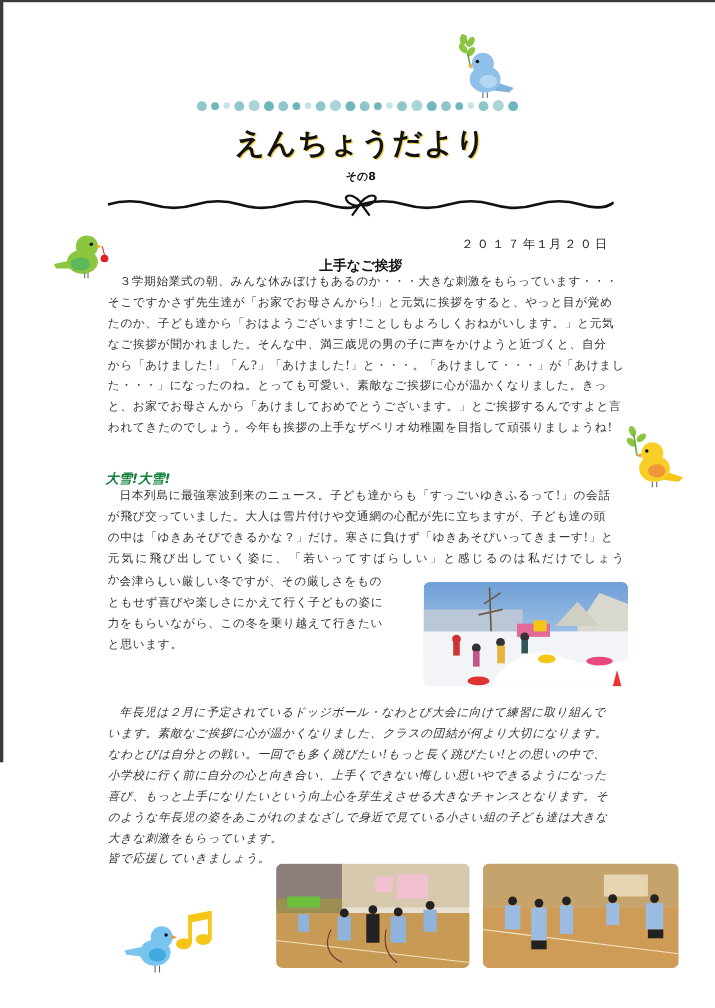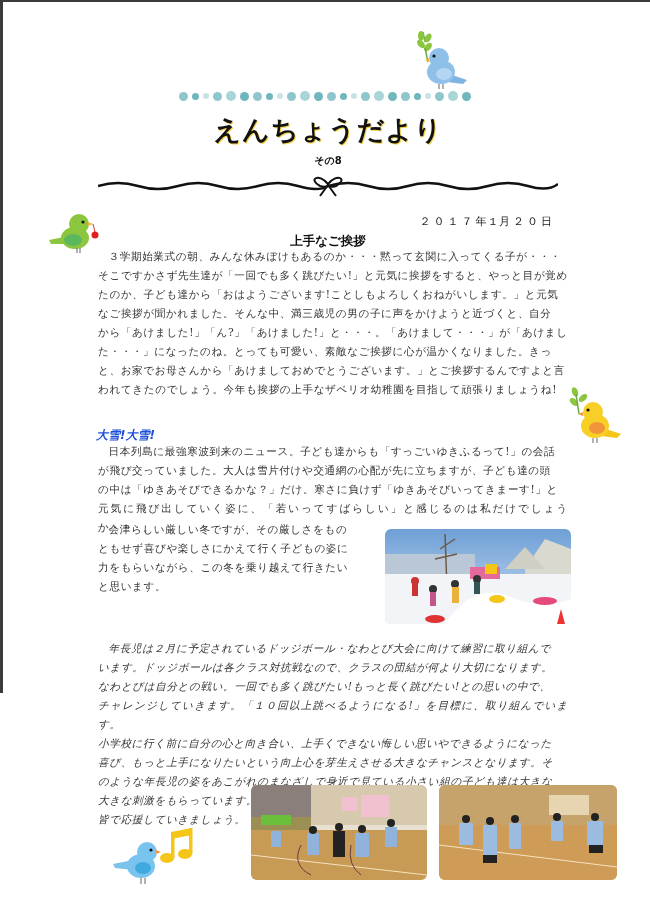--- a/index.html
+++ b/index.html
@@ -13,21 +13,21 @@
   .title { position:absolute; left:0; width:650px; top:110px; text-align:center;
            font-family:"DejaVu Sans", sans-serif; font-weight:bold; font-size:27px; color:#111;
            letter-spacing:1px; text-shadow:1px 1px 0 #f3d24a; }
   .subtitle { position:absolute; left:0; width:650px; top:152px; text-align:center;
               font-family:"DejaVu Sans", sans-serif; font-weight:bold; font-size:10px; color:#111; }
   .date { position:absolute; right:95px; top:212px; font-size:11px; letter-spacing:3px;
           font-family:Liberation Mono, monospace; color:#222; }
   .h-center { position:absolute; left:0; width:650px; text-align:center; top:231px;
               font-family:"DejaVu Sans", sans-serif; font-weight:bold; font-size:12.5px; color:#111; }
   .h-left { position:absolute; left:93px; font-family:"DejaVu Sans", sans-serif; font-weight:bold;
-            font-size:12px; color:#1d4ed8; font-style:italic; }
+            font-size:12px; color:#15803d; font-style:italic; }
   .para { position:absolute; left:95px; width:470px; font-size:10.6px; line-height:19px;
           color:#333; text-align:justify; letter-spacing:0.6px; }
   .para p { margin:0; }
   .indent { text-indent:1em; }
   .photo { position:absolute; border-radius:6px; overflow:hidden;
            box-shadow:0 0 8px 4px rgba(255,255,255,0.9) inset; }
 </style>
 </head>
 <body>
 
@@ -96,22 +96,22 @@
     <path d="M41 12 L46 14 L41 16 Z" fill="#f5b52e"></path>
     <path d="M46 14 L48 22" stroke="#c00" stroke-width="0.8"></path>
     <circle cx="48" cy="25" r="3.5" fill="#e02020"></circle>
     <path d="M30 38 L30 43 M33 38 L33 43" stroke="#666" stroke-width="1"></path>
   </svg>
 
   <div class="date">２０１７年1月２０日</div>
 
   <div class="h-center">上手なご挨拶</div>
   <div class="para" style="top:245px;">
-    <p class="indent">３学期始業式の朝、みんな休みぼけもあるのか・・・黙って玄関に入ってくる子が・・・</p>
-    <p>そこですかさず先生達が「一回でも多く跳びたい!」と元気に挨拶をすると、やっと目が覚め</p>
+    <p class="indent">３学期始業式の朝、みんな休みぼけもあるのか・・・大きな刺激をもらっています・・・</p>
+    <p>そこですかさず先生達が「お家でお母さんから!」と元気に挨拶をすると、やっと目が覚め</p>
     <p>たのか、子ども達から「おはようございます!ことしもよろしくおねがいします。」と元気</p>
     <p>なご挨拶が聞かれました。そんな中、満三歳児の男の子に声をかけようと近づくと、自分</p>
     <p>から「あけました!」「ん?」「あけました!」と・・・。「あけまして・・・」が「あけまし</p>
     <p>た・・・」になったのね。とっても可愛い、素敵なご挨拶に心が温かくなりました。きっ</p>
     <p>と、お家でお母さんから「あけましておめでとうございます。」とご挨拶するんですよと言</p>
     <p>われてきたのでしょう。今年も挨拶の上手なザベリオ幼稚園を目指して頑張りましょうね!</p>
   </div>
 
   <svg class="abs" style="left:566px;top:382px" width="56" height="62" viewBox="0 0 56 62">
     <ellipse cx="6" cy="8" rx="3" ry="5" fill="#8cc63f" transform="rotate(-20 6 8)"></ellipse>
@@ -168,23 +168,22 @@
         <rect x="89" y="53" width="6" height="12" fill="#355"></rect>
       <ellipse cx="160" cy="72" rx="12" ry="4" fill="#e54a7a"></ellipse>
       <ellipse cx="112" cy="70" rx="8" ry="4" fill="#f5c518"></ellipse>
       <path d="M176 80 L180 95 L172 95 Z" fill="#e33"></path>
       <ellipse cx="50" cy="90" rx="10" ry="4" fill="#d33"></ellipse>
     </svg>
   </div>
 
   <div class="para" style="top:637px;font-style:italic;">
     <p class="indent">年長児は２月に予定されているドッジボール・なわとび大会に向けて練習に取り組んで</p>
-    <p>います。ドッジボールは各クラス対抗戦なので、クラスの団結が何より大切になります。</p>
+    <p>います。素敵なご挨拶に心が温かくなりました、クラスの団結が何より大切になります。</p>
     <p>なわとびは自分との戦い。一回でも多く跳びたい!もっと長く跳びたい!との思いの中で、</p>
-    <p>チャレンジしていきます。「１０回以上跳べるようになる!」を目標に、取り組んでいます。</p>
     <p>小学校に行く前に自分の心と向き合い、上手くできない悔しい思いやできるようになった</p>
     <p>喜び、もっと上手になりたいという向上心を芽生えさせる大きなチャンスとなります。そ</p>
     <p>のような年長児の姿をあこがれのまなざしで身近で見ている小さい組の子ども達は大きな</p>
     <p>大きな刺激をもらっています。</p>
     <p>皆で応援していきましょう。</p>
   </div>
 
   <svg class="abs" style="left:108px;top:826px" width="84" height="60" viewBox="0 0 84 60">
     <path d="M2 36 L22 32 L22 42 L4 40 Z" fill="#7cc3ec"></path>
     <ellipse cx="30" cy="38" rx="14" ry="12" fill="#79c4ee"></ellipse>

